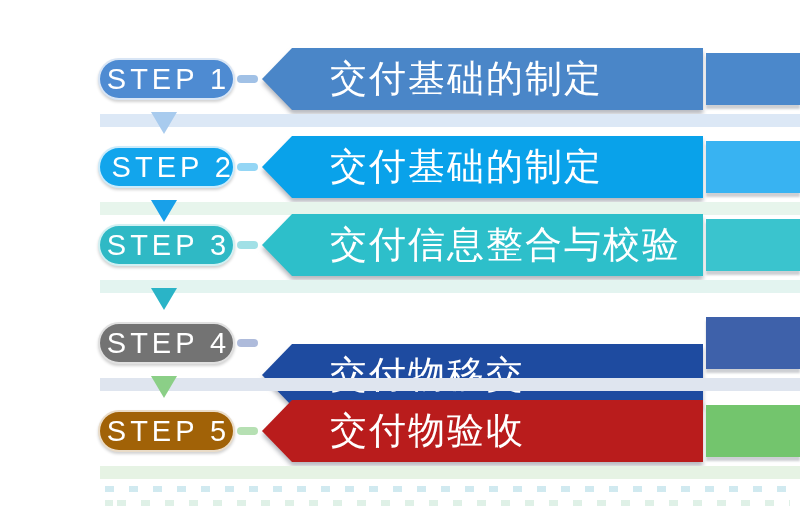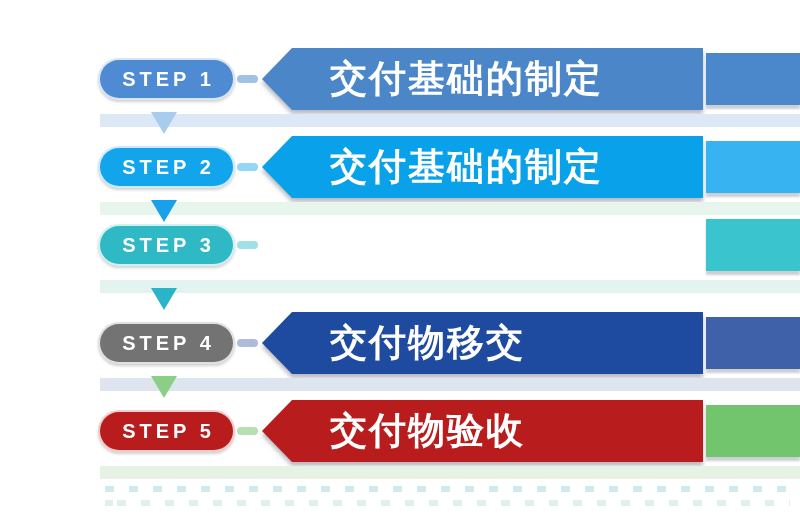--- a/index.html
+++ b/index.html
@@ -20,21 +20,21 @@
   .pill{
     position:absolute;left:98px;top:10px;
     width:137px;height:42px;
     border-radius:22px;
     border:2px solid rgba(255,255,255,0.78);
     box-sizing:border-box;
     display:flex;align-items:center;justify-content:center;
     box-shadow:0 2px 3px rgba(0,0,0,0.18);
   }
   .pill span{
-    color:#ffffff;font-size:20px;font-weight:bold;
+    color:#ffffff;font-size:29px;font-weight:normal;
     letter-spacing:4px;white-space:nowrap;
     transform:translateX(2px);
   }
 
   
   .dash{
     position:absolute;left:237px;top:27px;
     width:21px;height:8px;border-radius:4px;
     opacity:0.65;
   }
@@ -45,21 +45,21 @@
     width:441px;height:62px;
     filter:drop-shadow(0 4px 2px rgba(125,130,140,0.55));
   }
   .banner{
     width:100%;height:100%;
     clip-path:polygon(30px 0, 100% 0, 100% 100%, 30px 100%, 0 31px);
     display:flex;align-items:center;
     padding-left:68px;box-sizing:border-box;
   }
   .banner span{
-    color:#ffffff;font-size:37px;font-weight:bold;
+    color:#ffffff;font-size:37px;font-weight:normal;
     letter-spacing:2px;white-space:nowrap;
   }
 
   
   .ext{
     position:absolute;left:706px;top:5px;
     width:94px;height:52px;
     box-shadow:0 4px 2px rgba(130,135,145,0.4);
   }
 
@@ -95,58 +95,63 @@
     <div class="banner-wrap">
       <div class="banner" style="background-color: rgb(74, 134, 200);">
         <span>交付基础的制定</span>
       </div>
     </div>
     <div class="ext" style="background-color: rgb(75, 136, 203);"></div>
     <div class="band" style="background-color: rgb(220, 232, 246);"></div>
   </div>
 
   <div class="row row2">
-    <div class="pill" style="background-color: rgb(18, 165, 236);">
+    <div class="pill" style="background-color: rgb(18, 165, 236); justify-content: flex-end;">
       <span>STEP 2</span>
     </div>
     <div class="dash" style="background-color: rgb(91, 192, 240);"></div>
     <div class="banner-wrap">
       <div class="banner" style="background-color: rgb(9, 162, 234);">
         <span>交付基础的制定</span>
       </div>
     </div>
     <div class="ext" style="background-color: rgb(56, 179, 242);"></div>
     <div class="band" style="background-color: rgb(231, 245, 236);"></div>
   </div>
 
   <div class="row row3">
     <div class="pill" style="background-color: rgb(47, 185, 197);">
       <span>STEP 3</span>
     </div>
     <div class="dash" style="background-color: rgb(111, 208, 216);"></div>
+    <div class="banner-wrap">
+      <div class="banner" style="background-color: rgb(45, 191, 202);">
+        <span>交付信息整合与校验</span>
+      </div>
+    </div>
     <div class="ext" style="background-color: rgb(58, 196, 206);"></div>
     <div class="band" style="background-color: rgb(227, 244, 240);"></div>
   </div>
 
   <div class="row row4">
     <div class="pill" style="background-color: #737373;">
       <span>STEP 4</span>
     </div>
     <div class="dash" style="background-color: rgb(130, 151, 200);"></div>
     <div class="banner-wrap">
-      <div class="banner" style="background-color: rgb(30, 75, 160);">
+      <div class="banner" style="background-color: rgb(30, 75, 160); margin-top: 32px;">
         <span>交付物移交</span>
       </div>
     </div>
     <div class="ext" style="background-color: rgb(62, 97, 170);"></div>
     <div class="band" style="background-color: rgb(223, 229, 239);"></div>
   </div>
 
   <div class="row row5">
-    <div class="pill" style="background-color: #b91c1c;">
+    <div class="pill" style="background-color: #a16207;">
       <span>STEP 5</span>
     </div>
     <div class="dash" style="background-color: rgb(143, 208, 138);"></div>
     <div class="banner-wrap">
       <div class="banner" style="background-color: #b91c1c;">
         <span>交付物验收</span>
       </div>
     </div>
     <div class="ext" style="background-color: rgb(115, 197, 109);"></div>
     <div class="band" style="background-color: rgb(230, 243, 228);"></div>

